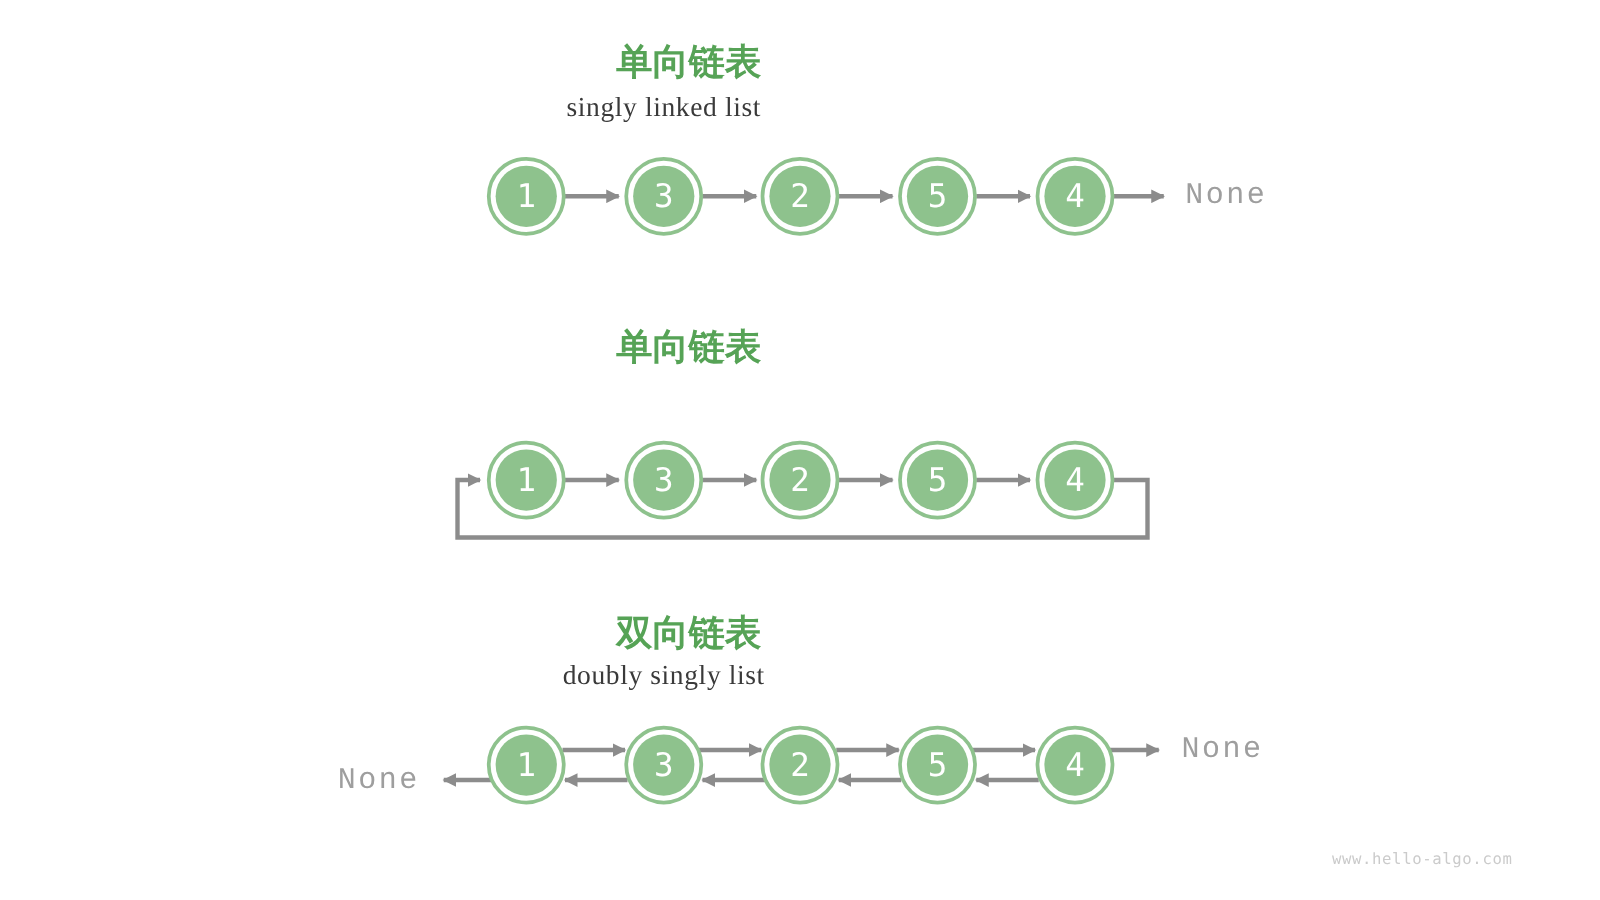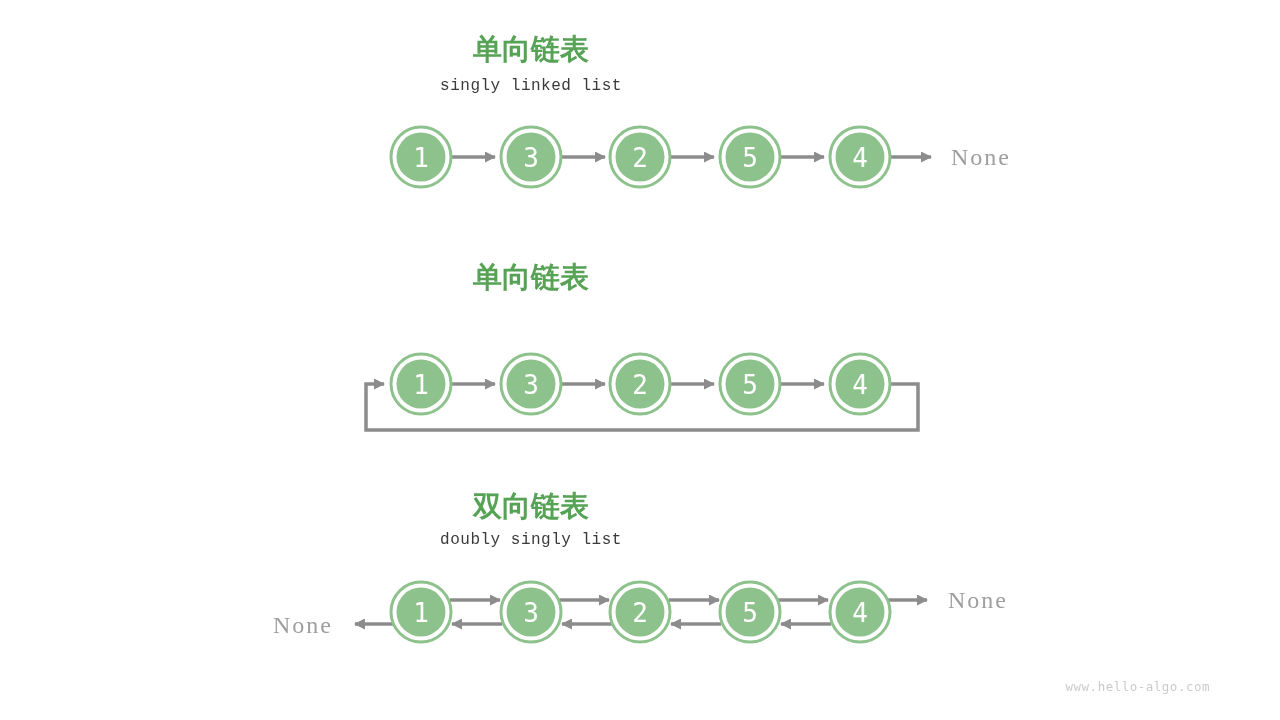--- a/index.html
+++ b/index.html
@@ -10,34 +10,34 @@
   #canvas {
     position: relative;
     width: 1280px;
     height: 720px;
     background: var(--background, #ffffff);
     overflow: hidden;
     font-family: "DejaVu Sans Mono", monospace;
   }
   .title-zh {
     position: absolute;
-    left: 531px;
+    left: 551px;
     transform: translate(-50%, -50%);
     font-family: "Liberation Sans", sans-serif;
     font-weight: bold;
     font-size: 29px;
     color: var(--title-green, #56A356);
     white-space: nowrap;
   }
   .title-en {
     position: absolute;
     left: 531px;
     transform: translate(-50%, -50%);
-    font-family: Liberation Mono, monospace;
-    font-size: 16px;
+    font-family: Liberation Serif, serif;
+    font-size: 22px;
     color: var(--text-dark, #3A3A3A);
     white-space: nowrap;
     letter-spacing: 0.5px;
   }
   .node {
     position: absolute;
     width: 63px;
     height: 63px;
     box-sizing: border-box;
     border: 3px solid var(--node-green, #8EC28D);
@@ -58,21 +58,21 @@
     display: flex;
     align-items: center;
     justify-content: center;
     font-family: "DejaVu Sans Mono", monospace;
     font-size: 26px;
     line-height: 1;
   }
   .none-label {
     position: absolute;
     transform: translate(-50%, -50%);
-    font-family: Liberation Serif, serif;
+    font-family: Liberation Mono, monospace;
     font-size: 24px;
     letter-spacing: 2px;
     color: var(--none-gray, #9E9E9E);
     white-space: nowrap;
     z-index: 2;
   }
   #arrows {
     position: absolute;
     left: 0;
     top: 0;

